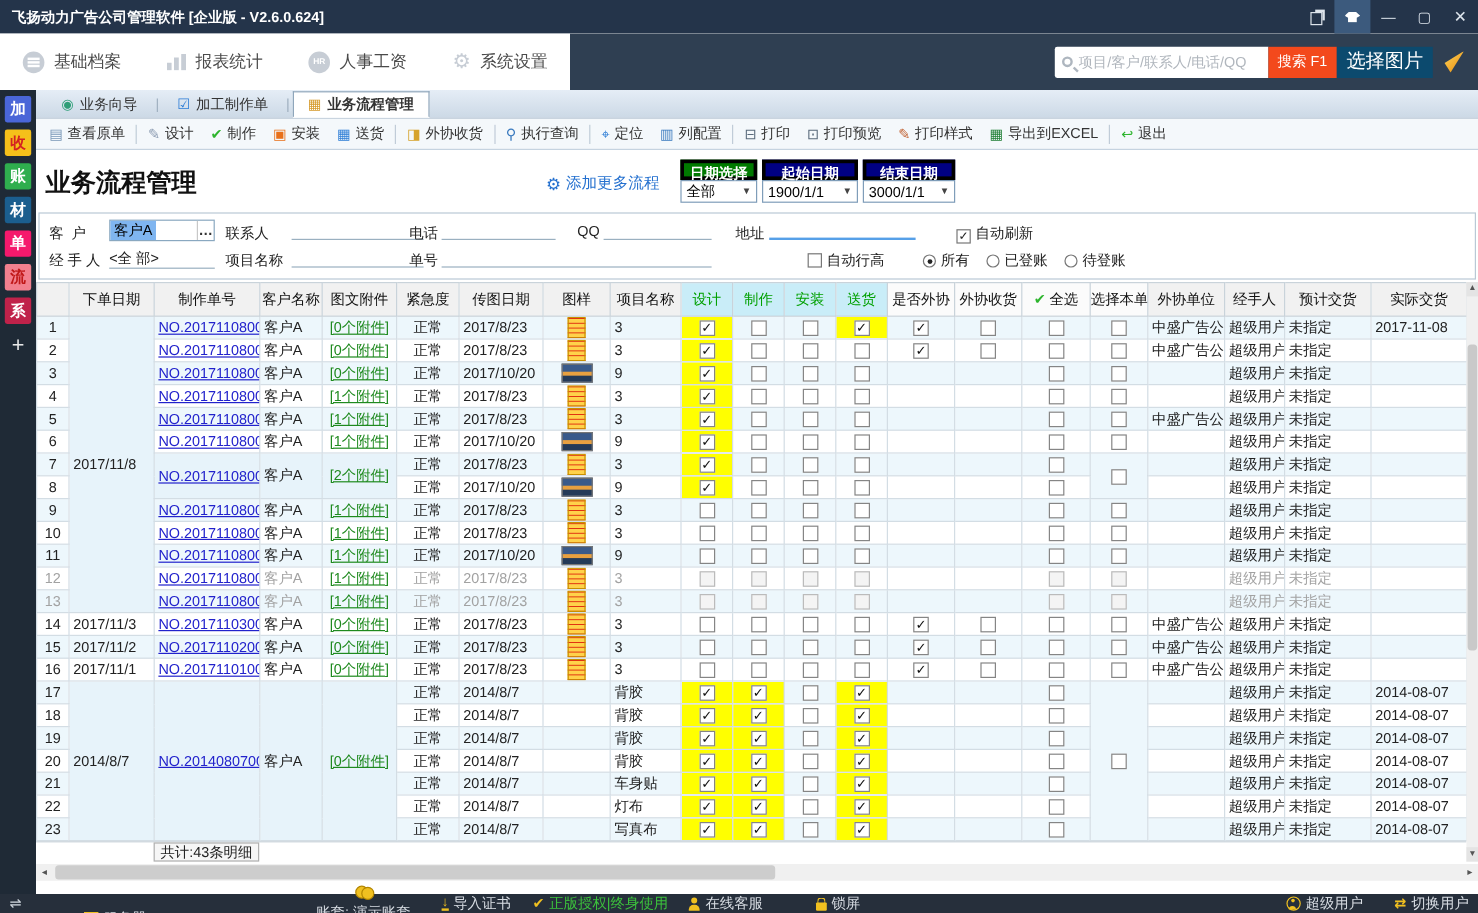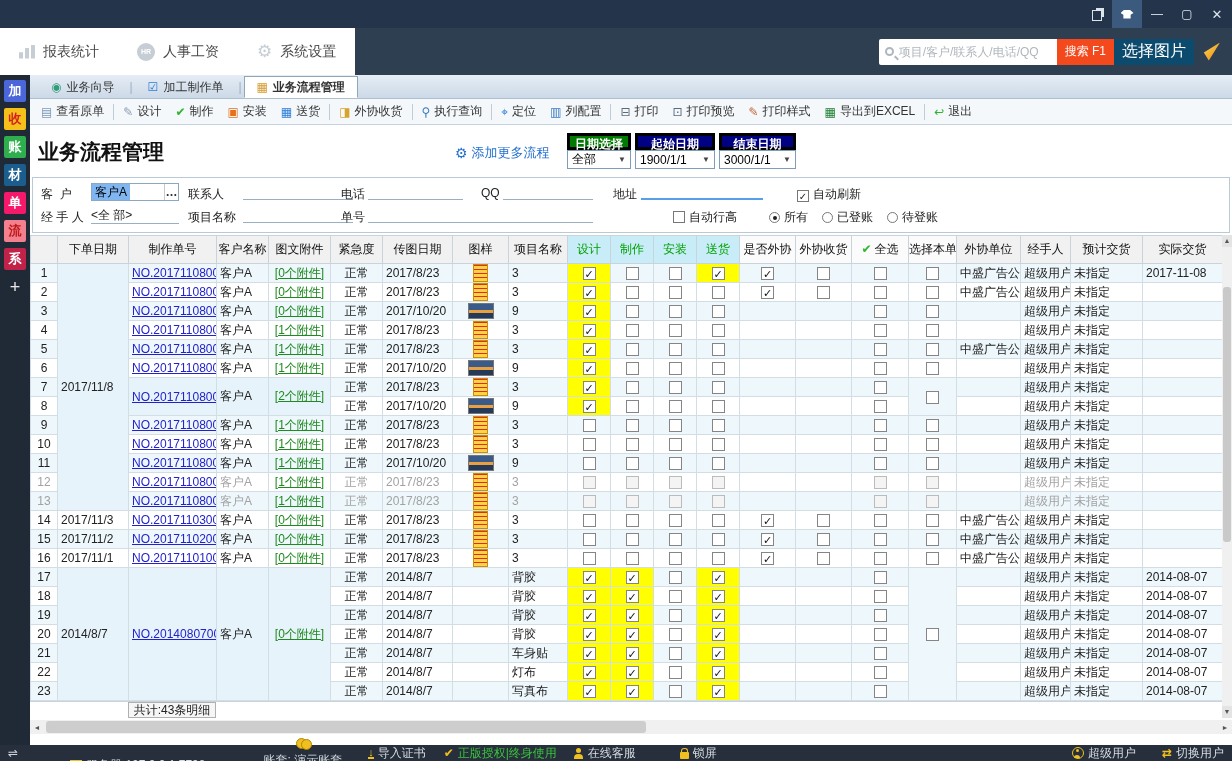--- a/index.html
+++ b/index.html
@@ -141,35 +141,40 @@
   .sic-usercircle{width:12px;height:12px;border:1.5px solid #f0c020;border-radius:50%;position:relative}
   .sic-usercircle::before{content:"";position:absolute;top:1px;left:3px;width:3px;height:3px;border-radius:50%;background:#f0c020}
   .sic-usercircle::after{content:"";position:absolute;bottom:0.5px;left:1.5px;width:6px;height:3px;border-radius:3px 3px 0 0;background:#f0c020}
   .sic-swap{color:#f0c020;font-weight:bold}
   .green-txt{color:#3cc23c}
 </style>
 </head>
 <body>
 
 <div class="titlebar">
+  <span class="title-text">飞扬动力广告公司管理软件 [企业版 - V2.6.0.624]</span>
   <div class="win-btns">
     <span class="wbtn">
         <span class="ic-pages"></span>
       </span>
     <span class="wbtn skin">
         <span class="ic-shirt"></span>
       </span>
     <span class="wbtn">—</span>
     <span class="wbtn">▢</span>
     <span class="wbtn close">✕</span>
   </div>
 </div>
 
 <div class="navbar">
   <div class="nav-items" id="nav-items">
+      <div class="nav-item">
+        <span class="nic nic-list"></span>
+        <span>基础档案</span>
+      </div>
       <div class="nav-item">
         <span class="nic nic-bars"></span>
         <span>报表统计</span>
       </div>
       <div class="nav-item">
         <span class="nic nic-hr">HR</span>
         <span>人事工资</span>
       </div>
       <div class="nav-item">
         <span class="nic nic-gear">⚙</span>

